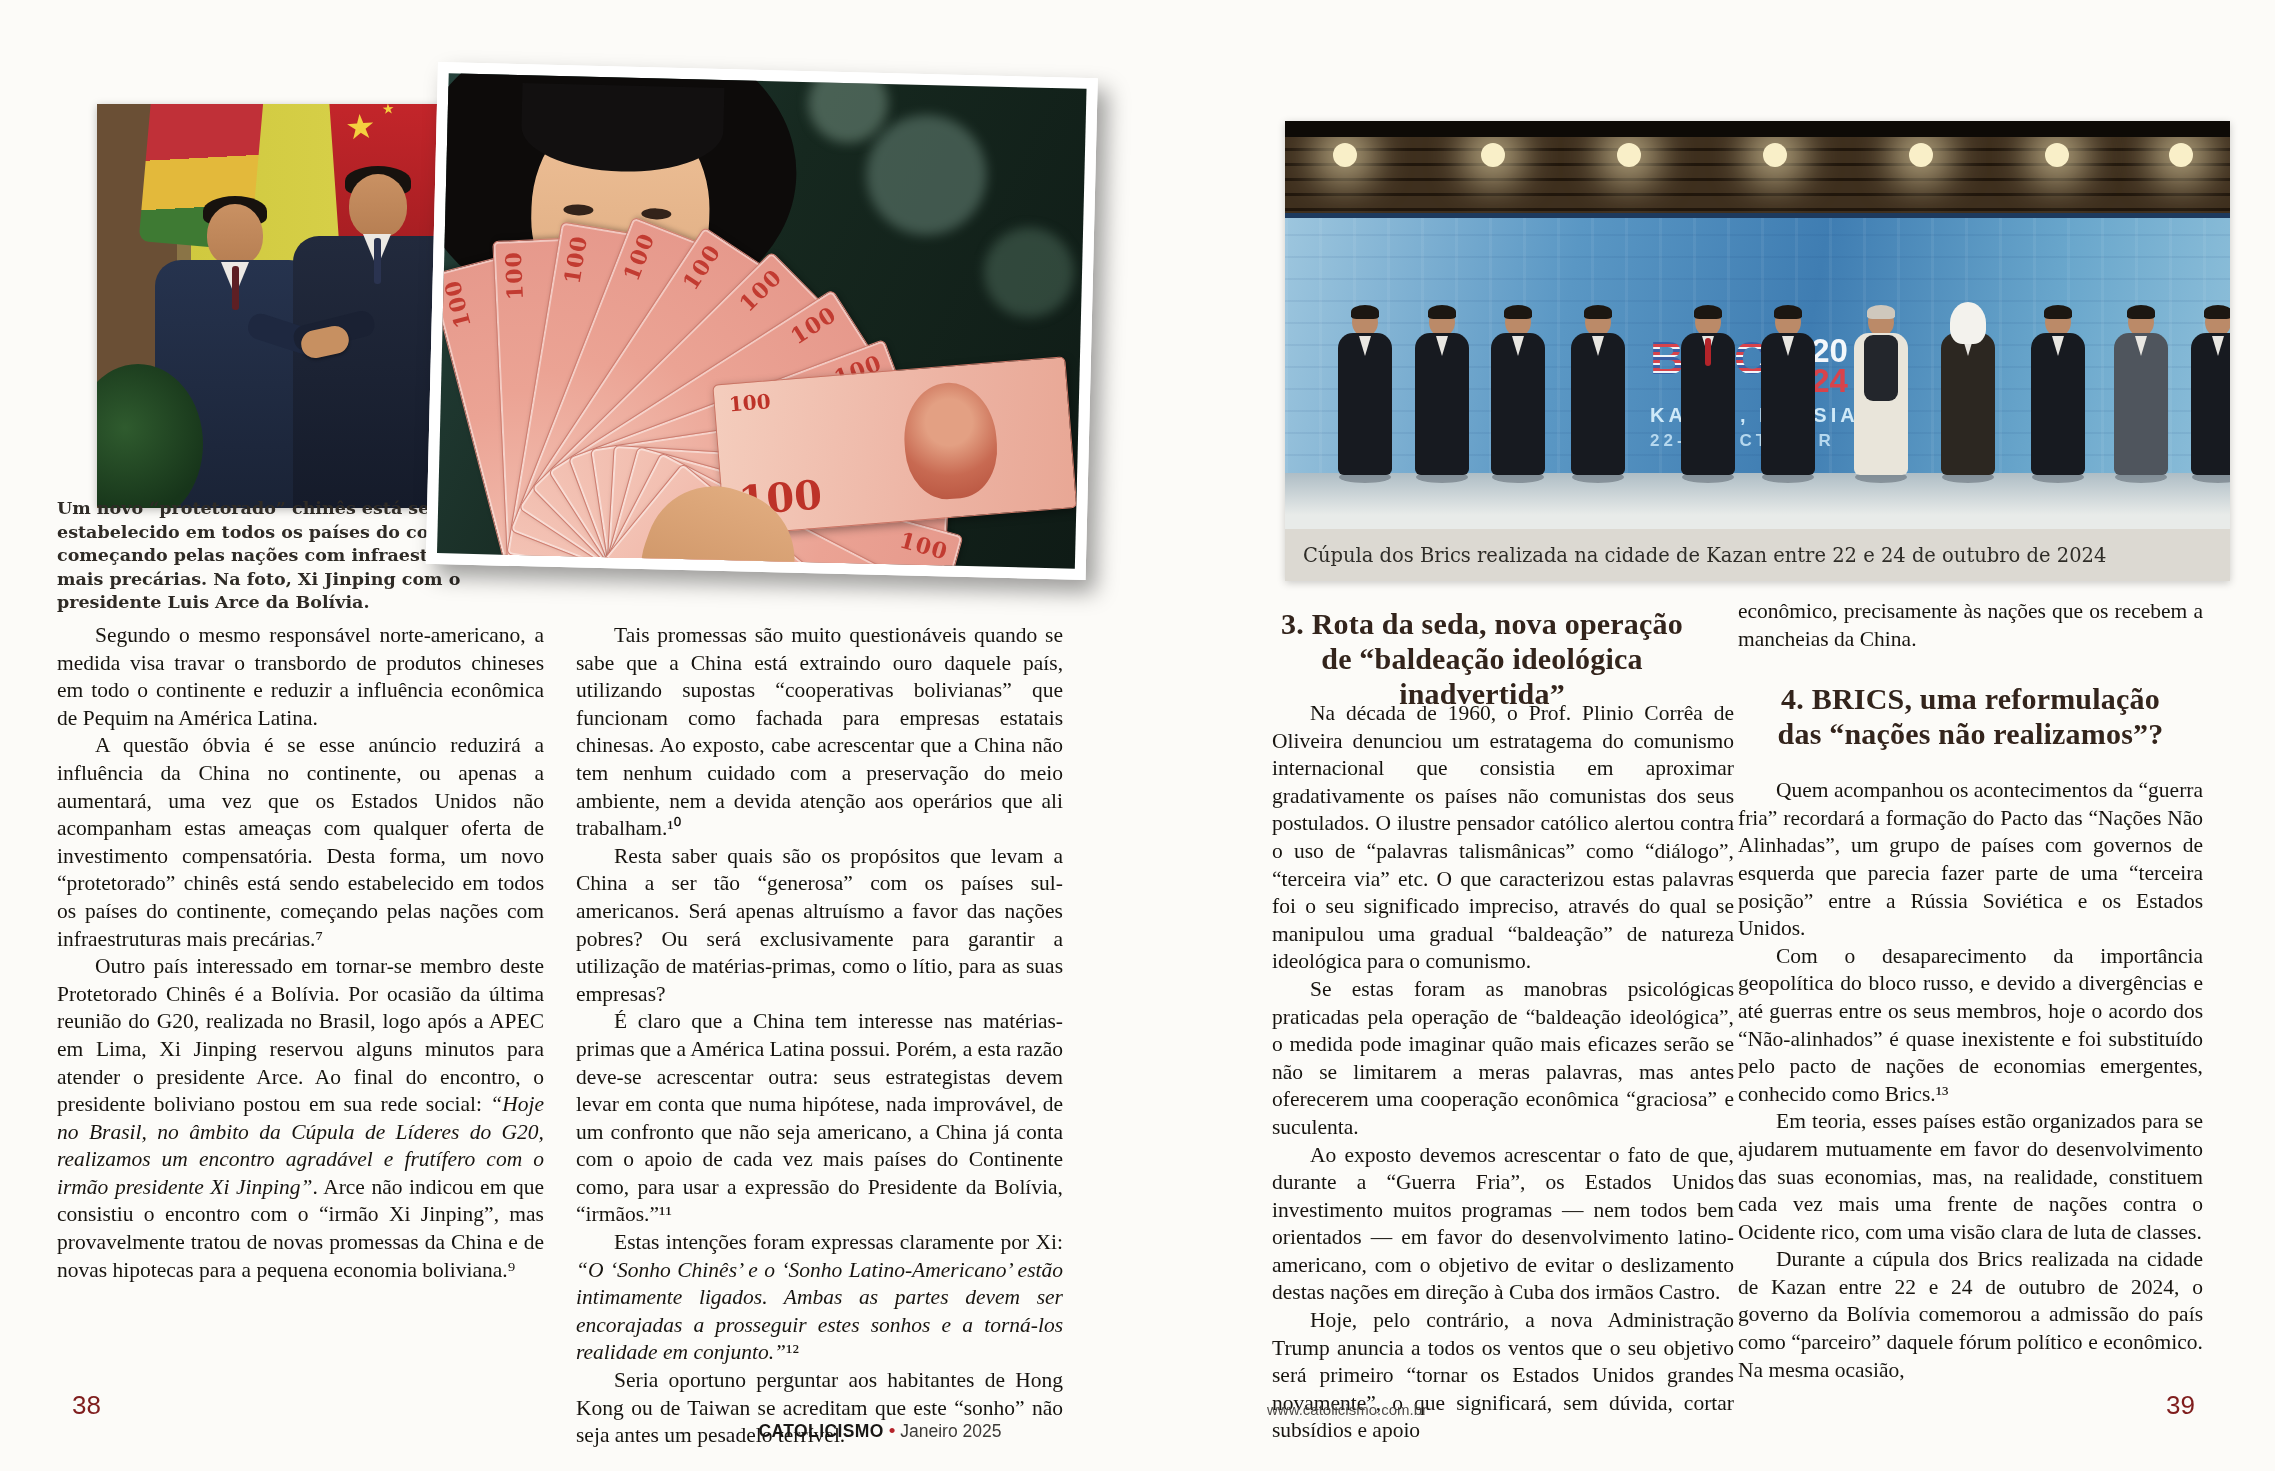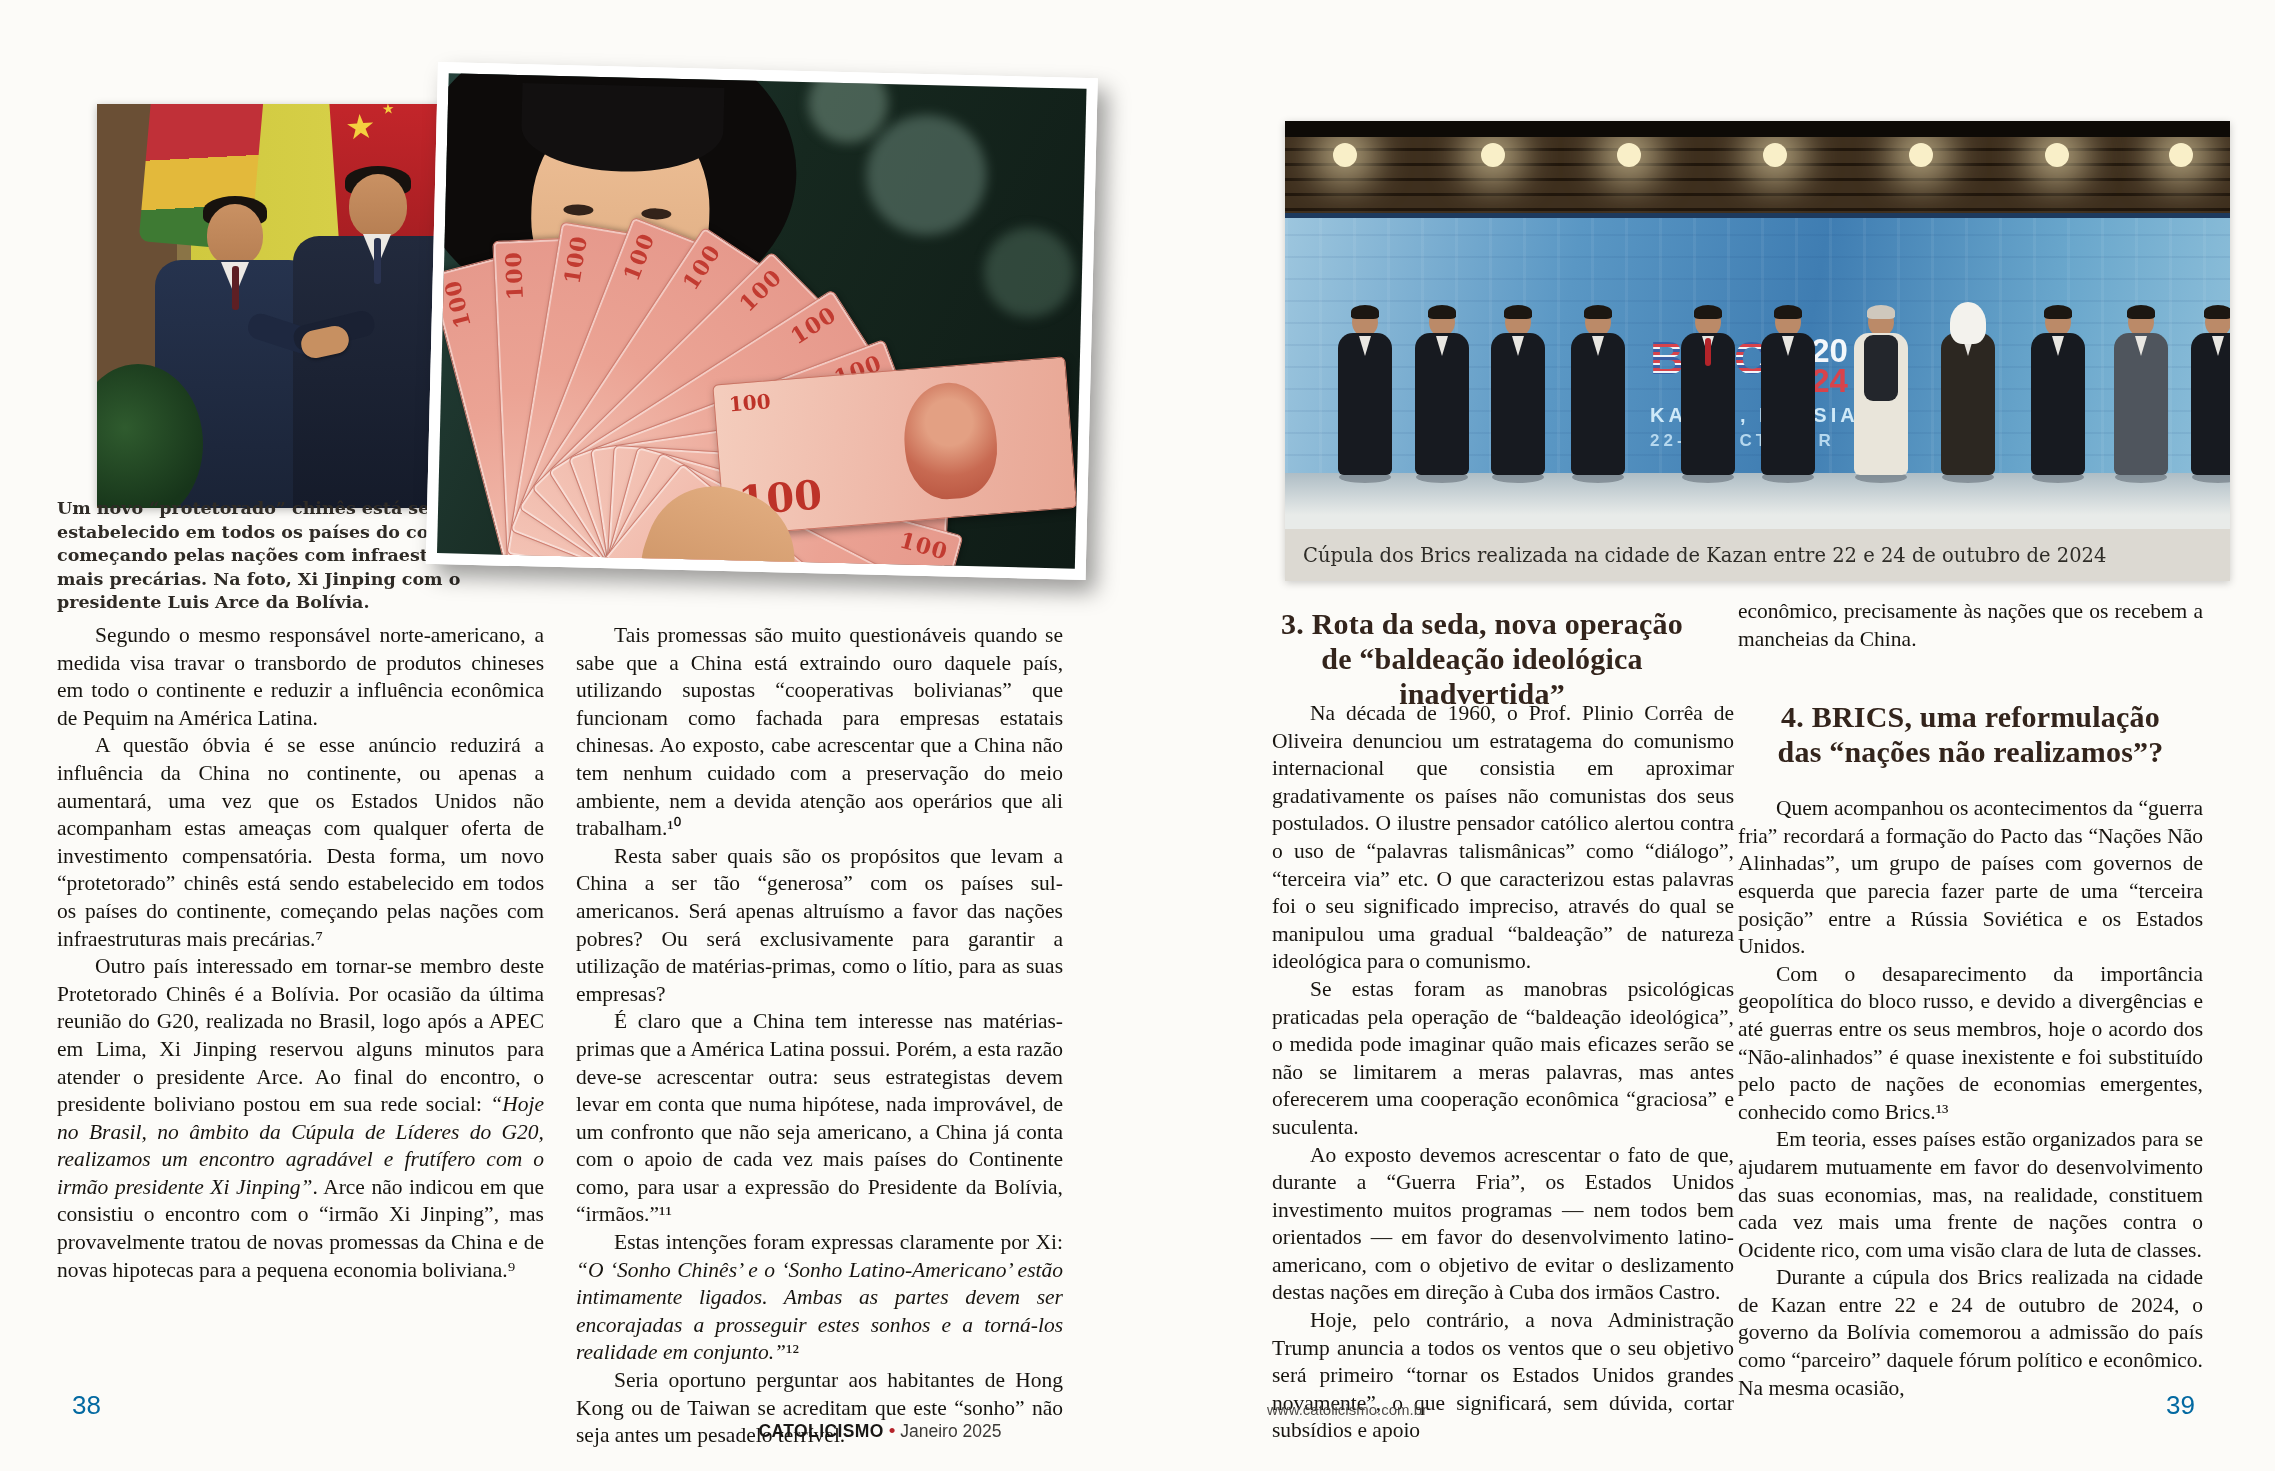--- a/index.html
+++ b/index.html
@@ -12,27 +12,27 @@
   .col p.noindent{text-indent:0;}
   .col p .it{font-style:italic;}
   .col1{left:57px;top:622px;width:487px;height:780px;}
   .col2{left:576px;top:622px;width:487px;height:780px;}
   .col3{left:1251px;top:700px;width:462px;height:700px;margin-left:21px;}
   .col4wrap{position:absolute;left:1738px;top:598px;width:465px;height:805px;}
   
   .sec-head{margin:0;text-align:center;font-family:"Liberation Serif",serif;font-weight:700;
             font-size:30px;line-height:35px;color:#33241c;letter-spacing:.2px;}
   .head3{position:absolute;left:1246px;top:606px;width:472px;}
-  .head4{margin:46px 0 26px 0;}
+  .head4{margin:28px 0 26px 0;}
   
   .caption1{position:absolute;left:57px;top:497px;width:472px;margin:0;
             font-family:"DejaVu Serif",serif;font-weight:700;font-size:17.5px;
             line-height:23.5px;color:#2f2b26;}
   .footer-page{position:absolute;top:1390px;font-family:"Liberation Sans",sans-serif;
-               font-size:26px;color:#0369a1;}
+               font-size:26px;color:#7f1d1d;}
   .pn-left{left:72px;}
   .pn-right{left:2166px;}
   .footer-center{position:absolute;left:680px;top:1420px;width:400px;text-align:center;
                  font-family:"Liberation Sans",sans-serif;font-size:17.5px;color:#3c3a37;}
   .footer-center .fm{font-weight:700;color:#181614;letter-spacing:.4px;}
   .footer-center .fdot{color:#b5232a;font-size:19px;}
   .footer-url{position:absolute;left:1267px;top:1401px;font-family:"Liberation Sans",sans-serif;
               font-size:15px;color:#4d4b48;}
   
   .p1{position:absolute;left:57px;top:88px;width:360px;height:404px;overflow:hidden;

